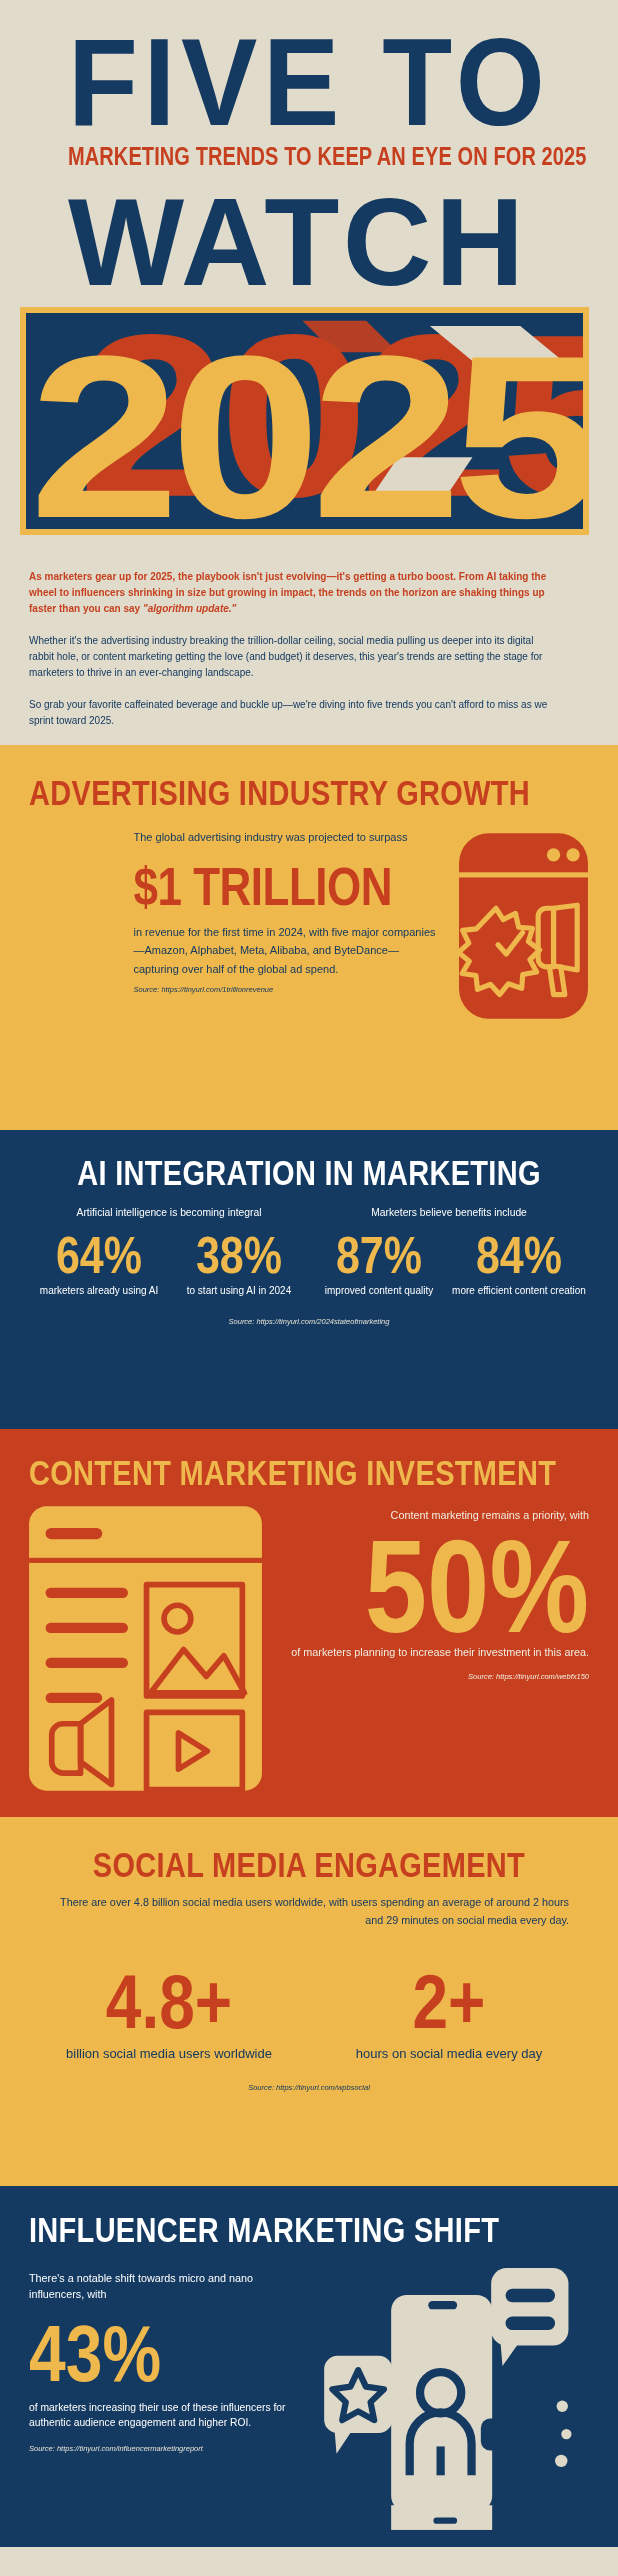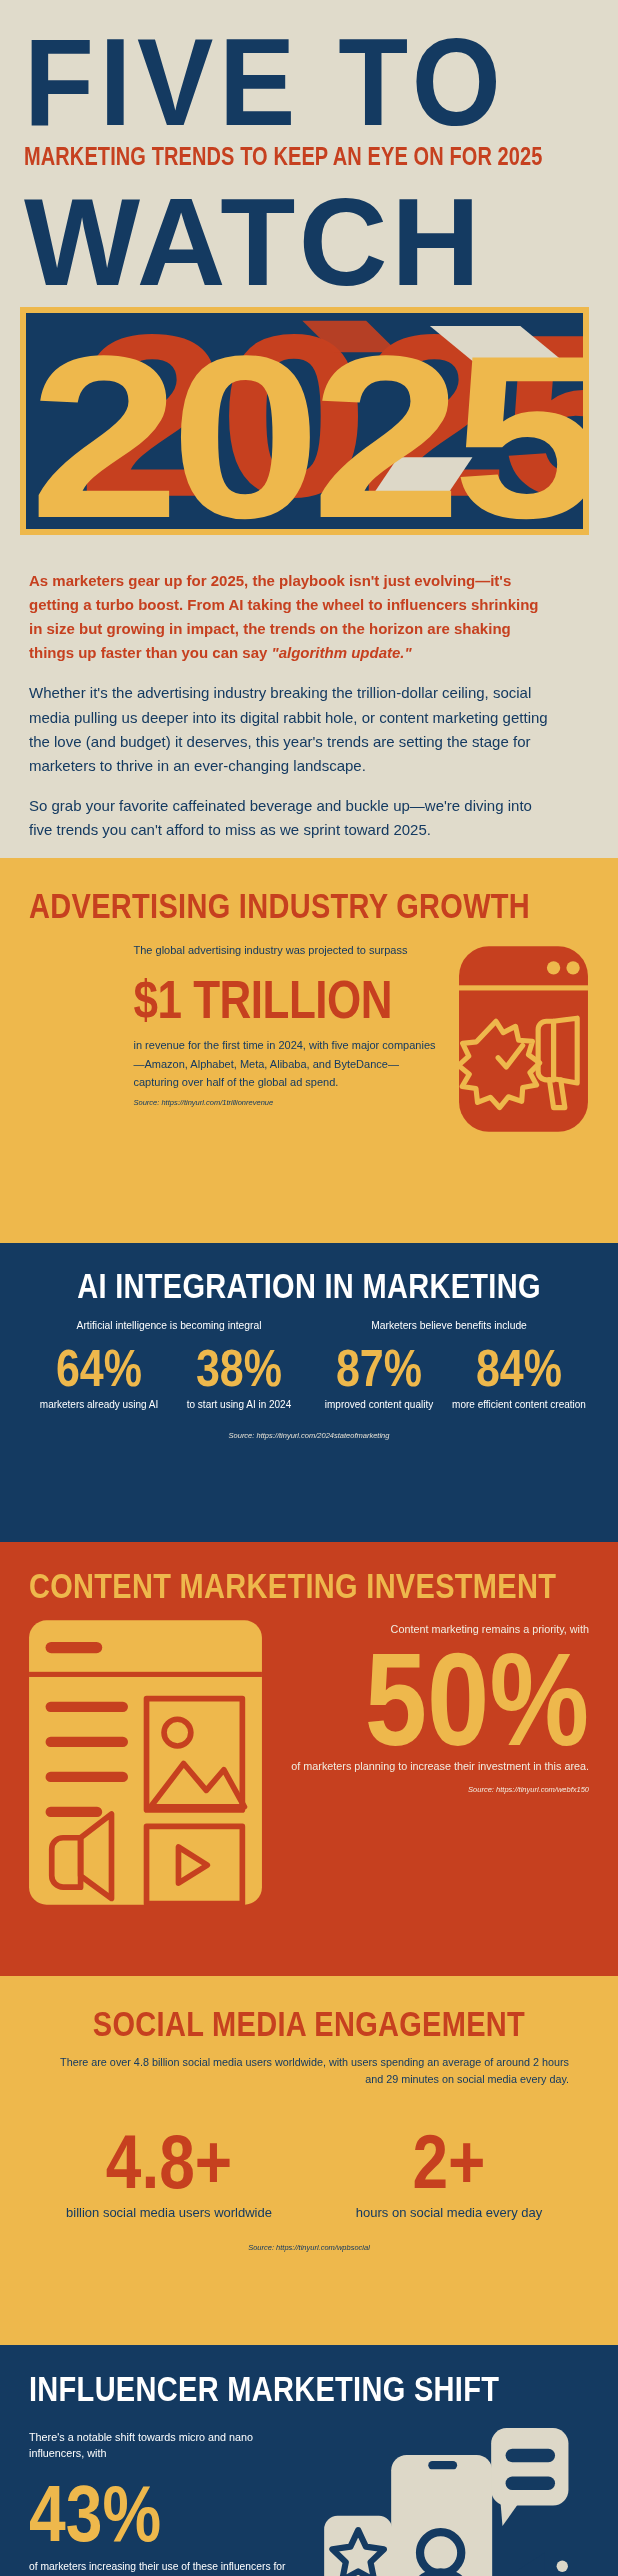--- a/index.html
+++ b/index.html
@@ -13,21 +13,21 @@
   html,body{background:var(--beige);}
   body{
     width:618px;
     font-family:"Liberation Sans", sans-serif;
     color:var(--navy);
     -webkit-font-smoothing:antialiased;
   }
   .page{width:618px;min-height:2831px;position:relative;background:var(--beige);overflow:hidden;}
 
   
-  .hero{padding:0 24px;background:var(--beige);}
+  .hero{padding:0 24px;background:var(--beige);margin-left:44px;}
   .hero-line1{
     font-family:"Liberation Sans Narrow","Liberation Sans", sans-serif;
     font-weight:700;
     font-size:106px;
     line-height:0.80;
     letter-spacing:5.2px;
     color:var(--navy);
     text-transform:uppercase;
     padding-top:27px;
     transform:scaleX(1.08) scaleY(1.18);
@@ -67,21 +67,21 @@
     background:var(--navy);
     border:6.7px solid var(--gold);
     position:relative;
     overflow:hidden;
   }
 
   
   .intro{padding:34px 29px 0 29px;}
   .intro p{
     font-family:"Liberation Sans Narrow","Liberation Sans", sans-serif;
-    font-size:15px;
+    font-size:10px;
     line-height:1.62;
     max-width:526px;
   }
   .intro .lead{color:var(--red);font-weight:700;margin-bottom:15.5px;}
   .intro .lead em{font-style:italic;}
   .intro .body{color:var(--navy);font-weight:400;margin-bottom:15.5px;}
 
   
   section{position:relative;overflow:hidden;}
   .sec-yellow{background:var(--gold);}
@@ -142,21 +142,21 @@
     font-weight:700;color:var(--gold);font-size:43px;line-height:1;
     transform:scaleY(1.22);transform-origin:center top;display:block;
   }
   #sec-ai .ai-lbl{
     font-family:"Liberation Sans Narrow","Liberation Sans", sans-serif;
     color:#fff;font-size:10px;line-height:1.28;margin-top:13.4px;
   }
   #sec-ai .ai-src{color:#e8e3d6;margin-top:19px;}
 
   
-  #sec-content{height:434px;padding:26px 29px 0 29px;}
+  #sec-content{height:388px;padding:26px 29px 0 29px;}
   #sec-content .c-grid{display:flex;gap:12.4px;margin-top:20.6px;}
   .cm-icon{width:237px;height:289px;flex:none;margin-left:-2.1px;}
   #sec-content .c-right{flex:1;text-align:right;color:#f1ede1;padding-top:3.1px;}
   #sec-content .c-lead{font-family:"Liberation Sans Narrow","Liberation Sans",sans-serif;font-size:10.8px;line-height:1.5;}
   #sec-content .c-big{
     font-family:"Liberation Sans Narrow","Liberation Sans", sans-serif;
     font-weight:700;color:var(--gold);font-size:112px;line-height:0.92;
     transform:scaleY(1.18);transform-origin:center top;margin:2.1px 0 11.3px;
   }
   #sec-content .c-tail{font-family:"Liberation Sans Narrow","Liberation Sans",sans-serif;font-size:10.8px;line-height:1.6;margin-top:15.5px;}

